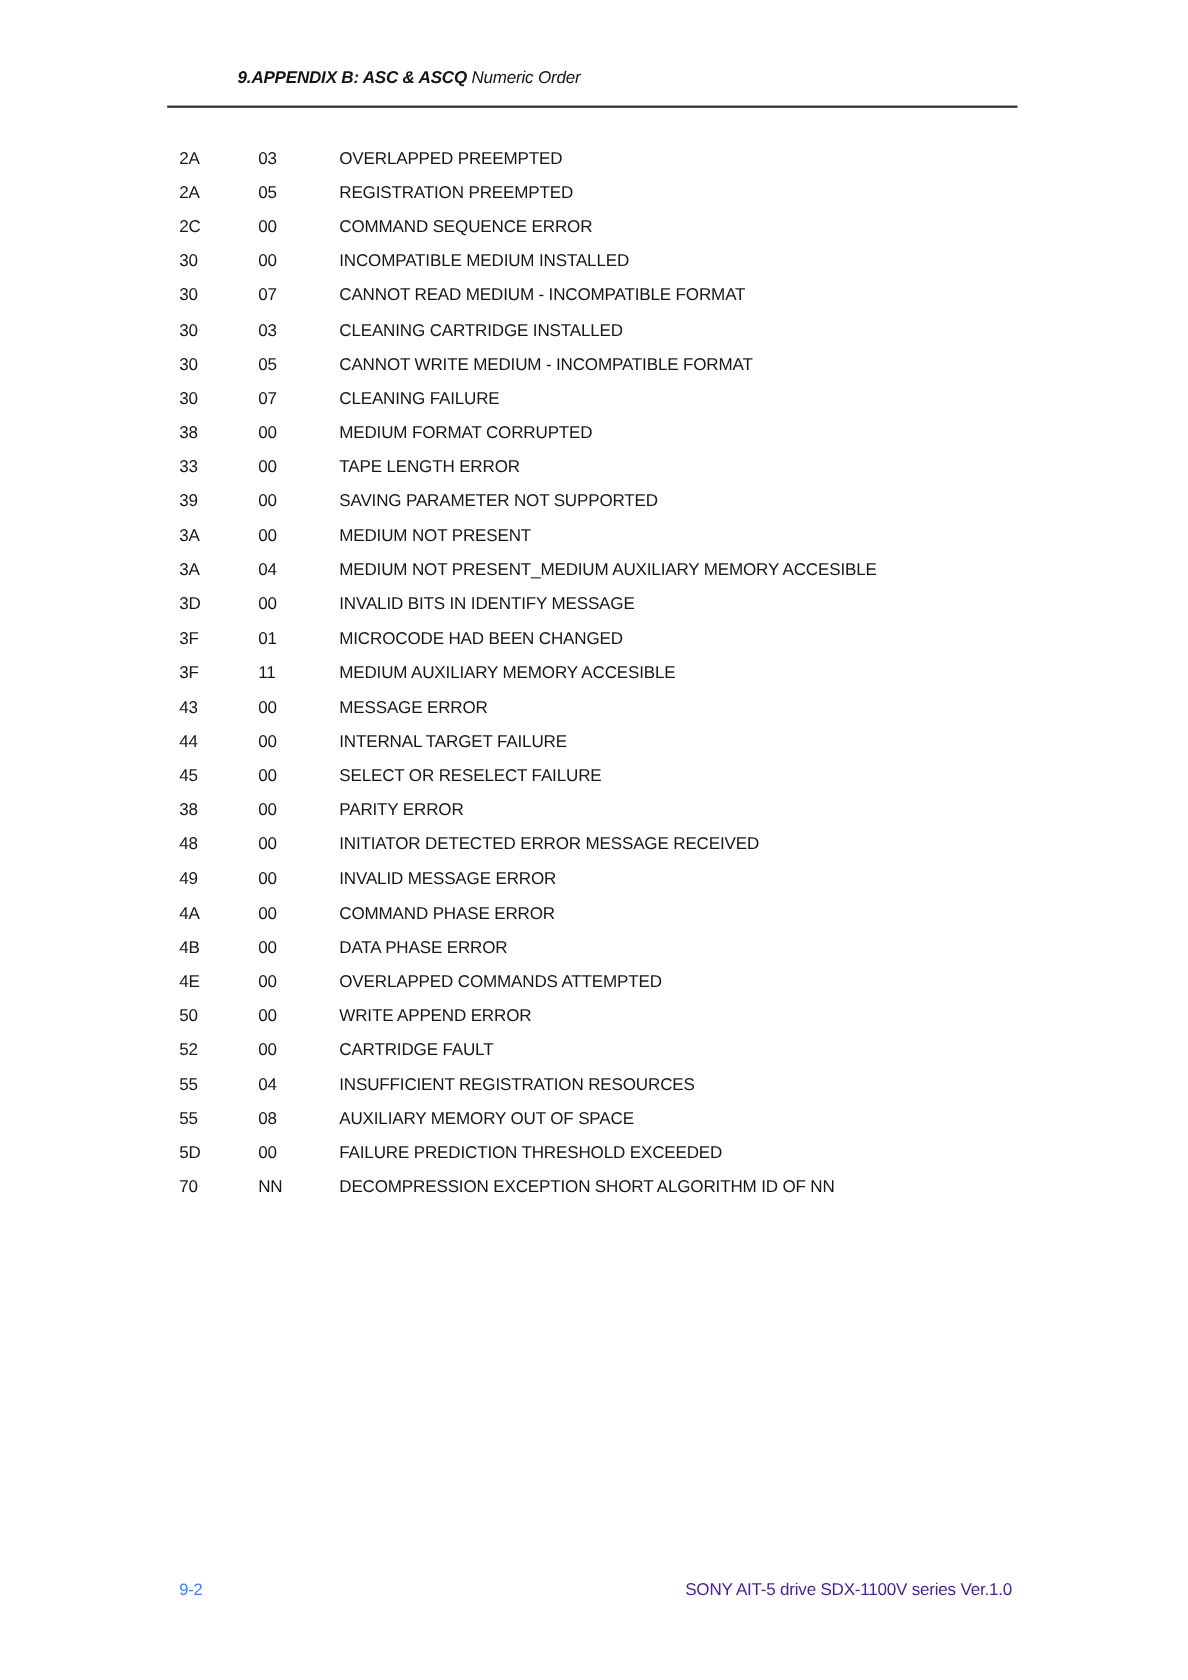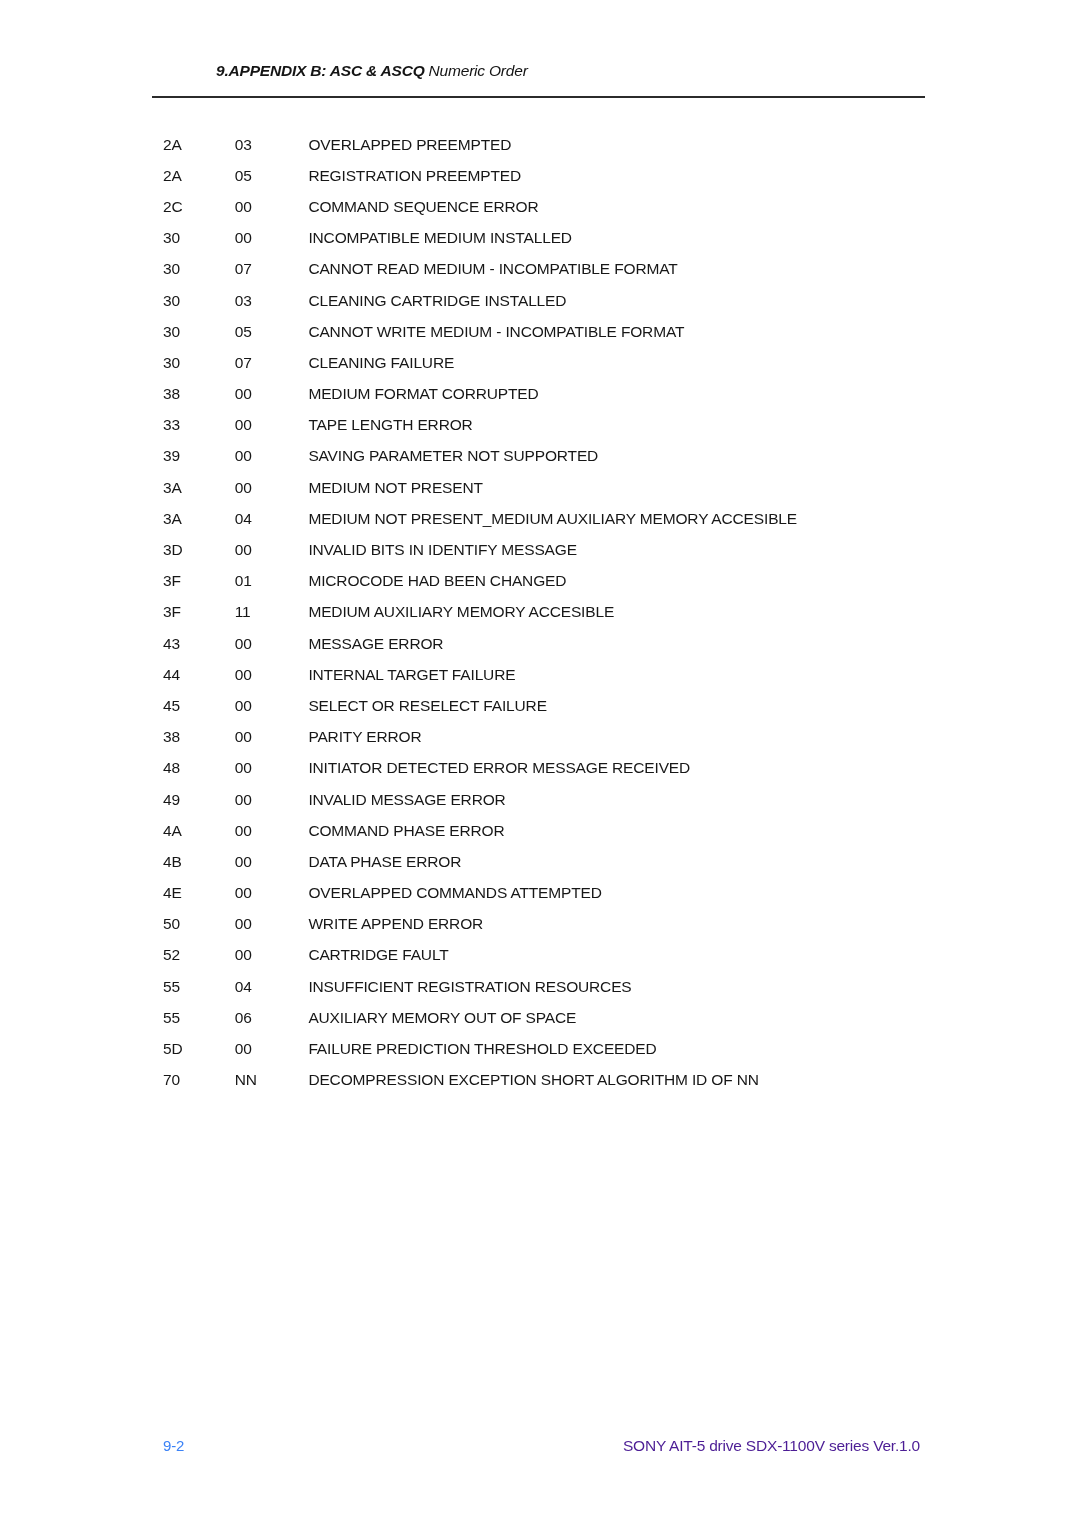--- a/index.html
+++ b/index.html
@@ -247,21 +247,21 @@
           <td class="col-ascq">00</td>
           <td class="col-desc">CARTRIDGE FAULT</td>
         </tr>
         <tr>
           <td class="col-asc">55</td>
           <td class="col-ascq">04</td>
           <td class="col-desc">INSUFFICIENT REGISTRATION RESOURCES</td>
         </tr>
         <tr>
           <td class="col-asc">55</td>
-          <td class="col-ascq">06</td>
+          <td class="col-ascq">08</td>
           <td class="col-desc">AUXILIARY MEMORY OUT OF SPACE</td>
         </tr>
         <tr>
           <td class="col-asc">5D</td>
           <td class="col-ascq">00</td>
           <td class="col-desc">FAILURE PREDICTION THRESHOLD EXCEEDED</td>
         </tr>
         <tr>
           <td class="col-asc">70</td>
           <td class="col-ascq">NN</td>

